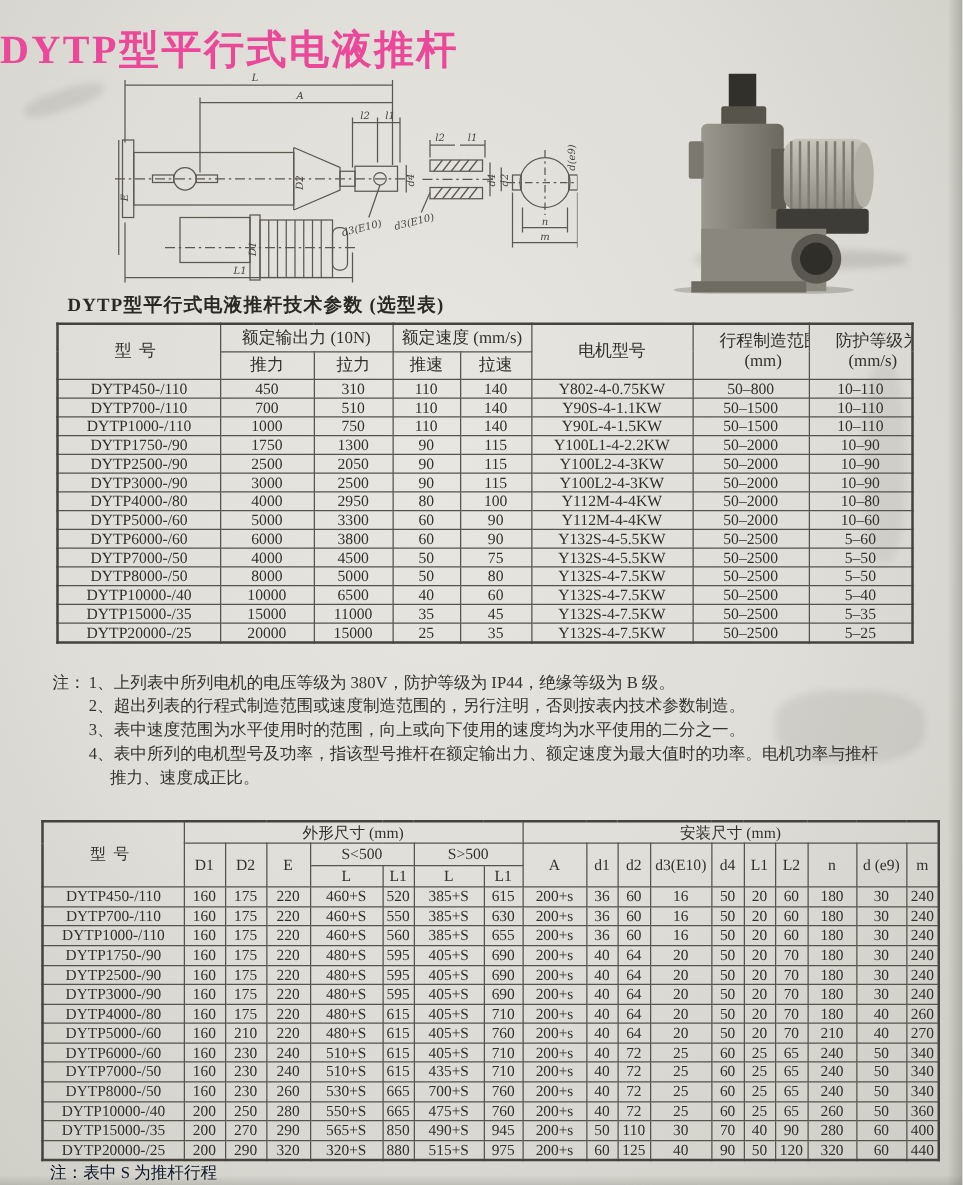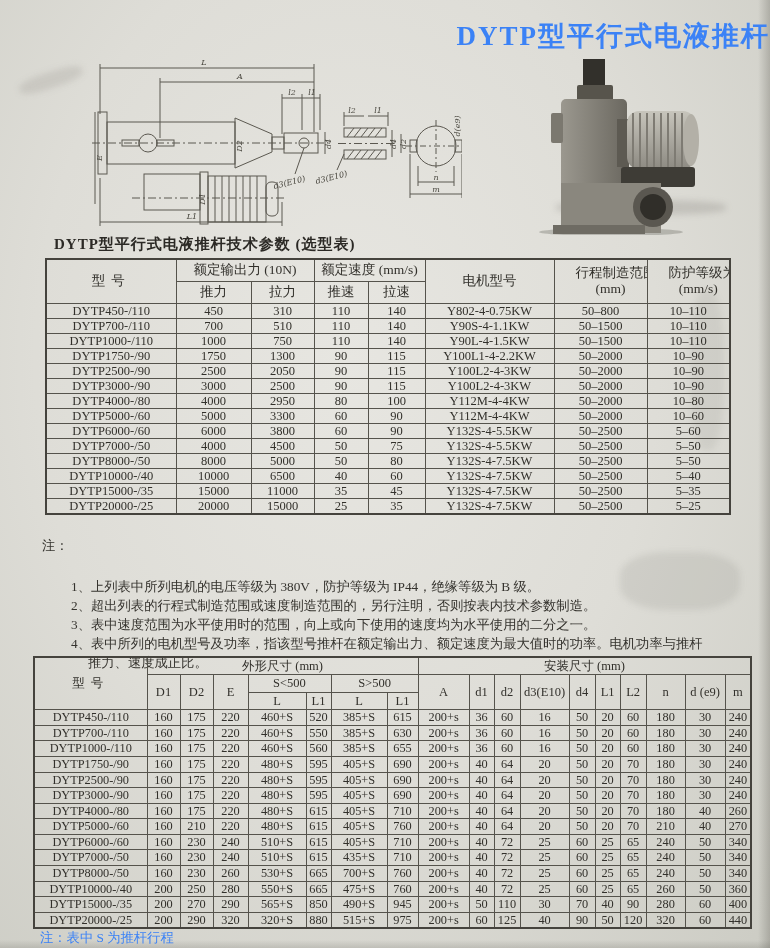--- a/index.html
+++ b/index.html
@@ -3,44 +3,44 @@
 <meta charset="utf-8">
 <style>
   html,body{margin:0;padding:0;}
   body{
     width:770px;height:948px;position:relative;overflow:hidden;
     background:radial-gradient(ellipse at 45% 38%, #e7e6e1 0%, #deddd7 52%, #ccccc4 100%);
     font-family:"Liberation Serif","DejaVu Serif",serif;color:#32302b;
   }
   .sheet{position:absolute;inset:0;}
   .title{
-    position:absolute;left:0;top:18px;width:770px;text-align:right;
-    font-size:27px;font-weight:bold;letter-spacing:2px;color:#3b82f6;
+    position:absolute;left:0;top:18px;width:770px;text-align:left;
+    font-size:32px;font-weight:bold;letter-spacing:2px;color:#ec4899;
   }
   .drawing{position:absolute;left:92px;top:58px;}
   .photo{position:absolute;left:533px;top:55px;}
   .sec-title{position:absolute;font-size:15px;font-weight:bold;color:#2b2925;letter-spacing:1px;}
   .sec1{left:54px;top:235px;}
   .sec2{left:33px;top:630px;}
   table{border-collapse:collapse;table-layout:fixed;position:absolute;background:transparent;}
   th,td{border:1px solid #55534c;text-align:center;overflow:hidden;white-space:nowrap;padding:0 1px;}
   table{border:2px solid #45433d;}
   .t1{left:45px;top:258px;width:684px;}
   .t1 th{font-weight:normal;font-size:13.5px;line-height:1.25;padding:2px 1px;}
   .t1 td{height:14px;line-height:14px;font-size:12.5px;}
   .t2{left:33px;top:656px;width:717px;}
   .t2 th{font-weight:normal;font-size:12.5px;line-height:1.15;padding:1px 0;}
   .t2 td{height:14.6px;line-height:14.6px;font-size:12.3px;}
   .model-head{letter-spacing:6px;font-size:14px;}
   .blk{display:block;padding-left:20px;}
   .notes{position:absolute;left:42px;top:536px;width:672px;font-size:13.3px;line-height:19px;color:#35332e;}
   .nprefix{position:absolute;left:0;top:0;}
-  .nitems{margin-left:29px;margin-top:41px;}
+  .nitems{margin-left:29px;}
   .nitem{padding-left:17px;text-indent:-17px;}
-  .footnote{position:absolute;left:40px;top:929px;font-size:13.3px;color:#3b82f6;}
+  .footnote{position:absolute;left:40px;top:929px;font-size:13.3px;color:#0f172a;}
   .smudge{position:absolute;filter:blur(3px);border-radius:40%;background:rgba(110,107,98,0.16);}
   #sm1{left:18px;top:72px;width:66px;height:16px;transform:rotate(-18deg);}
   #sm2{left:556px;top:200px;width:170px;height:15px;background:rgba(100,97,88,0.20);}
   #sm3{left:620px;top:552px;width:120px;height:58px;background:rgba(110,107,98,0.13);}
   #sm4{left:690px;top:290px;width:34px;height:160px;background:rgba(110,107,98,0.10);}
   .edge-right{position:absolute;right:0;top:0;width:12px;height:100%;
     background:linear-gradient(to right, rgba(0,0,0,0), rgba(80,78,70,0.28));}
   .edge-bottom{position:absolute;left:0;bottom:0;width:100%;height:8px;
     background:linear-gradient(to bottom, rgba(0,0,0,0), rgba(80,78,70,0.18));}
   .dimtext{font-size:8px;font-style:italic;fill:#46443c;font-family:"DejaVu Serif",serif;}

